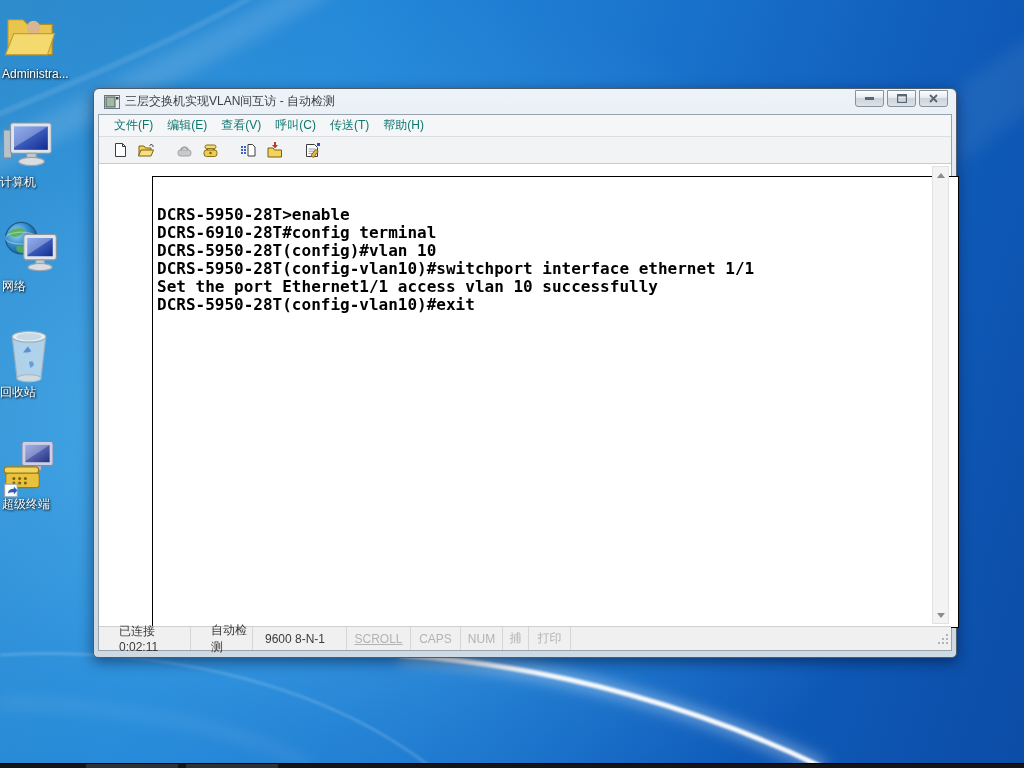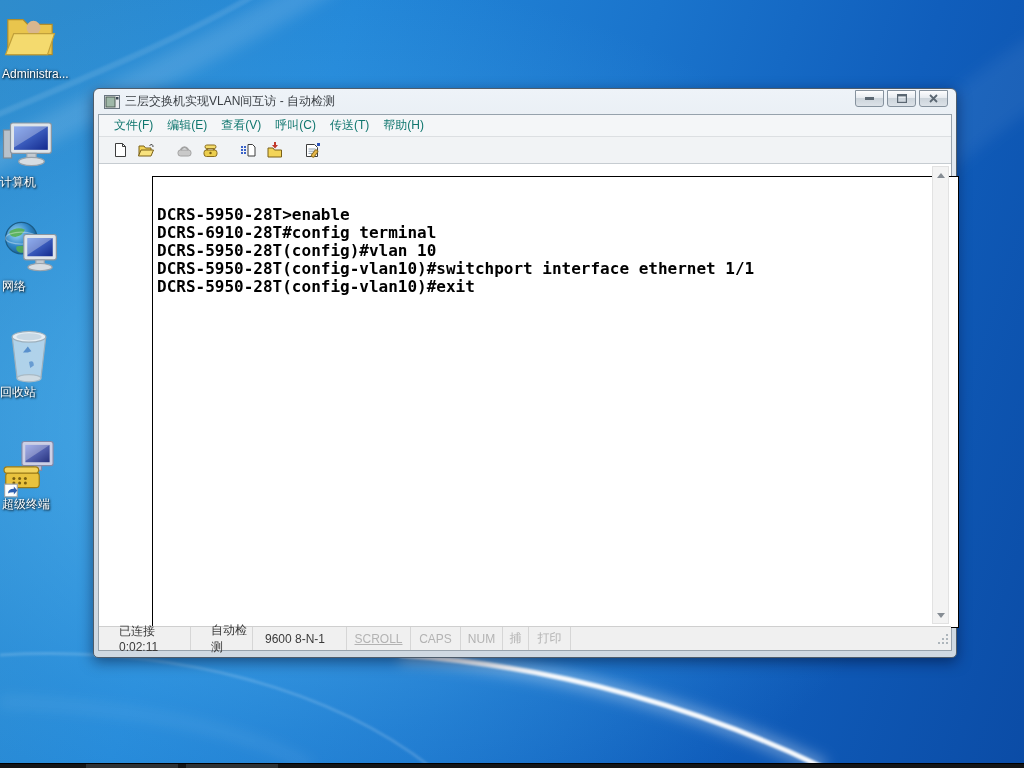--- a/index.html
+++ b/index.html
@@ -291,20 +291,21 @@
       </span>
     </div>
 
     <div class="content">
       <div class="termbox">
         <div class="termtext">
           <div>DCRS-5950-28T&gt;enable</div>
           <div>DCRS-6910-28T#config terminal</div>
           <div>DCRS-5950-28T(config)#vlan 10</div>
           <div>DCRS-5950-28T(config-vlan10)#switchport interface ethernet 1/1</div>
+          <div>Set the port Ethernet1/1 access vlan 10 successfully</div>
           <div>DCRS-5950-28T(config-vlan10)#exit</div>
         </div>
       </div>
       <div class="vscroll">
         <span class="sbtn">
             <span class="tri-up"></span>
           </span>
         <span class="sbtn">
             <span class="tri-dn"></span>
           </span>

